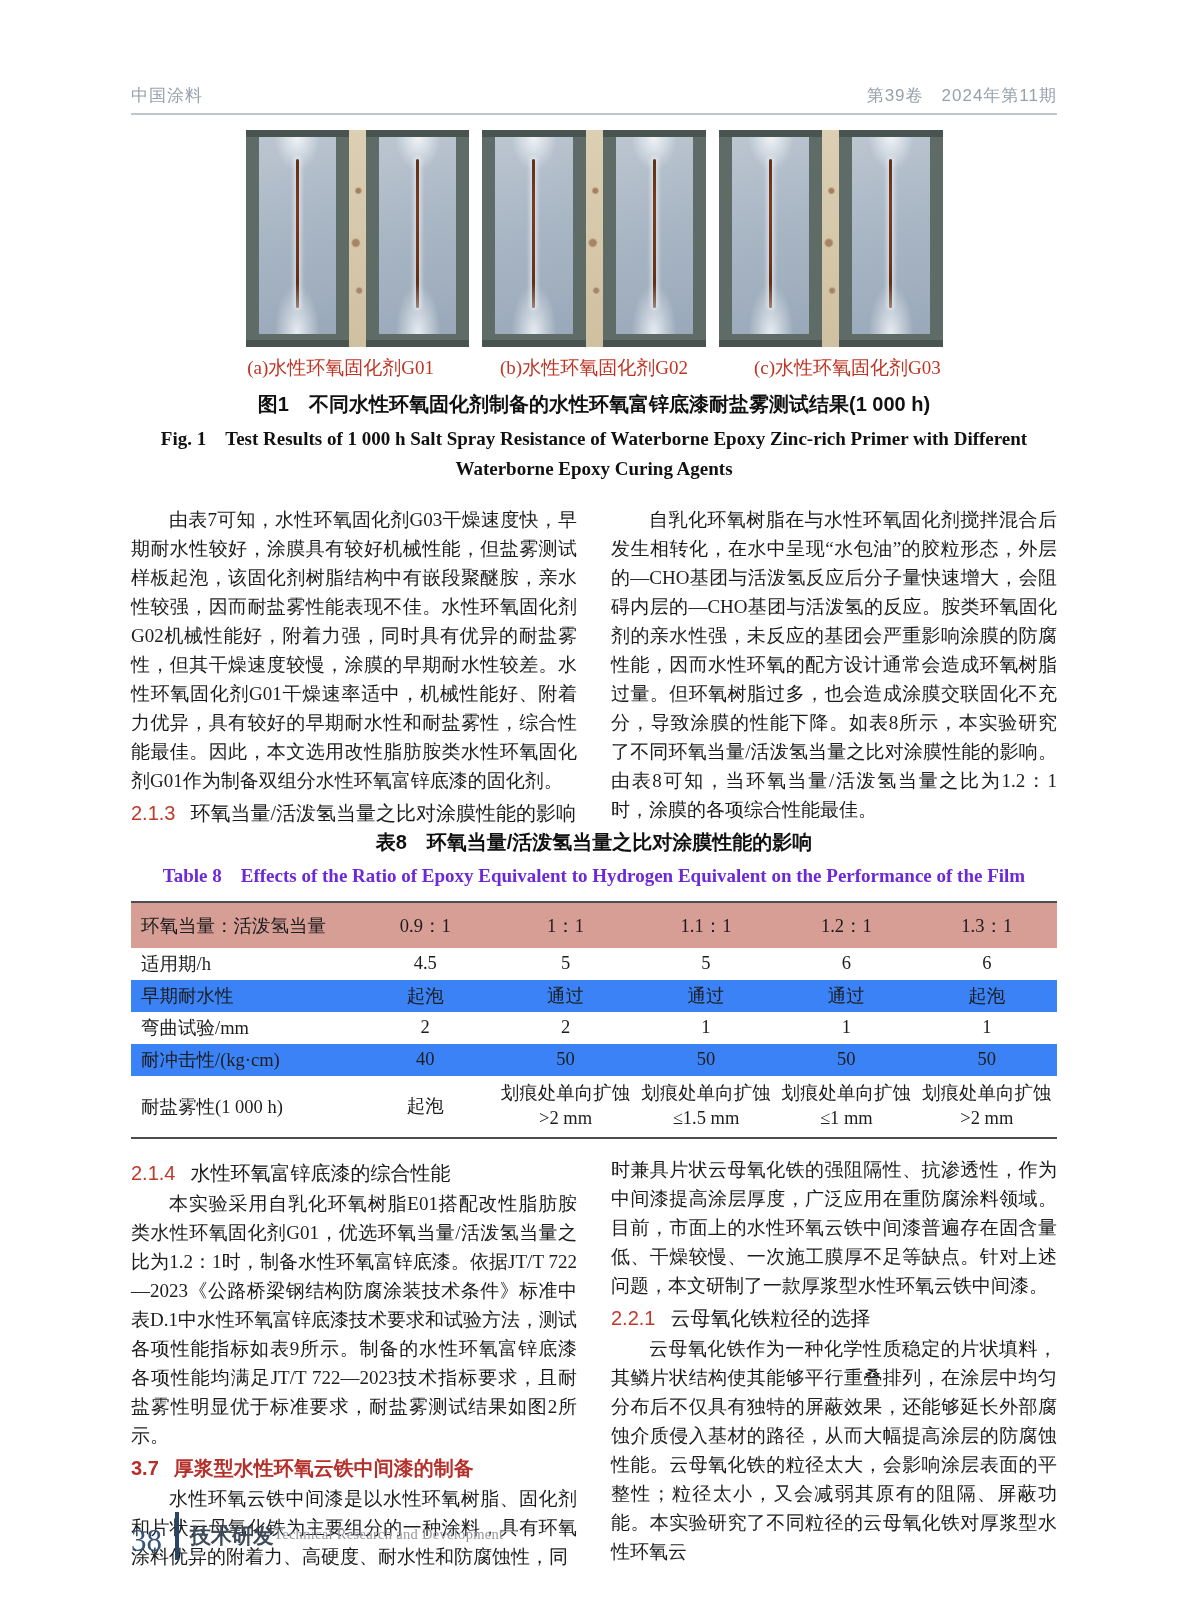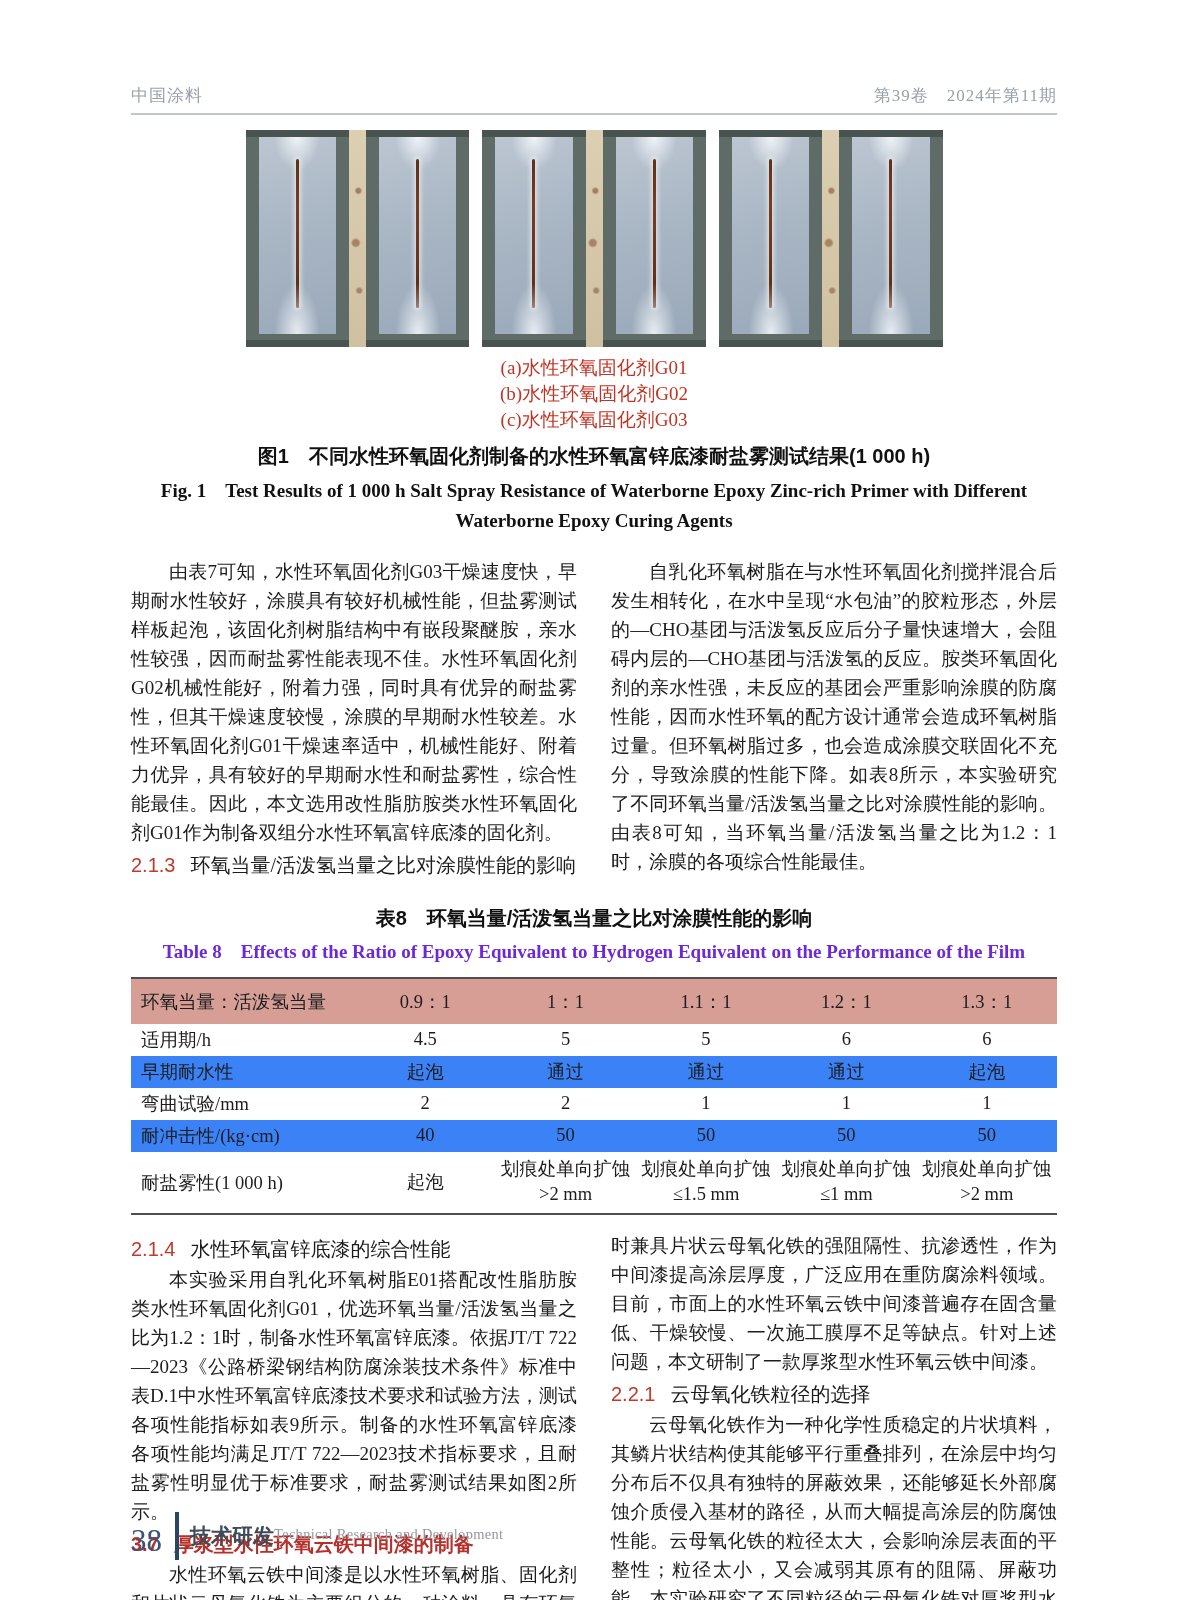--- a/index.html
+++ b/index.html
@@ -7,21 +7,21 @@
   .page {
     position:relative; width:1187px; height:1600px; margin:0 auto;
     background:#ffffff; overflow:hidden;
     padding:84px 130px 0 131px;
     font-family:"Liberation Serif","DejaVu Serif",serif;
     color:#1c1c1c;
   }
   
   .hdr { display:flex; justify-content:space-between; align-items:flex-end;
          color:#98a1ab; font-size:17px; letter-spacing:1px;
-         font-family:Liberation Serif, serif; }
+         font-family:Liberation Sans, sans-serif; }
   .hdr-rule { margin-top:6px; border-top:2px solid #bfc5cb; }
   
   .photo-row { display:flex; gap:13px; width:697px; margin:15px auto 0; }
   .photo-group { flex:1; height:217px; display:flex; }
   .panel { flex:1; position:relative; overflow:hidden;
            background:linear-gradient(#49534f 0 3%, #5e6b67 3% 97%, #49534f 97%); }
   .panel-inner { position:absolute; top:7px; bottom:13px; left:13px; right:13px;
            background:linear-gradient(165deg,#bcc6d1 0%,#a9b6c4 45%,#9aa9ba 100%); }
   .panel-inner::before { content:''; position:absolute; left:50%; top:0; width:46px; height:34px;
            transform:translateX(-50%);
@@ -35,38 +35,38 @@
            box-shadow:0 0 4px 2px rgba(235,240,245,.75); }
   .spine { width:17px; background-color:#d6c7a9;
            background-image:
              radial-gradient(circle at 55% 28%, rgba(110,50,22,.5) 2px, transparent 4px),
              radial-gradient(circle at 40% 52%, rgba(110,50,22,.45) 3px, transparent 5px),
              radial-gradient(circle at 60% 74%, rgba(90,40,18,.4) 2px, transparent 4px),
              linear-gradient(#dccfb2,#cfc0a0); }
   .photo-group:nth-child(5) .panel:last-child::after {
            content:''; position:absolute; right:7px; top:8%; bottom:4%; width:5px;
            background:linear-gradient(#8a4a1f,#a85c20 60%,#7a3b15); opacity:.75; border-radius:2px; }
-  .photo-captions { display:flex; width:760px; margin:8px auto 0;flex-direction:column; }
+  .photo-captions { display:flex; width:760px; margin:8px auto 0; }
   .photo-captions span { flex:1; text-align:center; color:#bf3424; font-size:19px; }
   .fig-cap-zh { text-align:center; font-family:"Liberation Sans","DejaVu Sans",sans-serif;
            font-weight:bold; font-size:20px; margin-top:10px; color:#111; }
   .fig-cap-en { text-align:center; font-weight:bold; font-size:19px; line-height:1.6;
            width:905px; margin:6px auto 0; color:#111; }
   
   .columns { display:flex; gap:34px; margin-top:20px; }
   .col { width:446px; }
   p.body { font-size:19px; line-height:29px; text-align:justify; }
   p.indent { text-indent:2em; }
   .sec { font-size:20px; line-height:31px; font-weight:normal; margin-top:3px; }
   .sec .num { color:#bf3a2b; font-family:"Liberation Sans","DejaVu Sans",sans-serif; margin-right:15px; }
   .sec.red-bold { font-weight:bold; font-family:"Liberation Sans","DejaVu Sans",sans-serif; }
   .sec.red-bold .num, .sec.red-bold .ttl { color:#b5302a; }
   
   .tbl-title-zh { text-align:center; font-family:"Liberation Sans","DejaVu Sans",sans-serif;
-           font-weight:bold; font-size:20px; margin-top:24px; color:#111; }
+           font-weight:bold; font-size:20px; color:#111; }
   .tbl-title-en { text-align:center; font-weight:bold; font-size:19px; margin-top:7px; color:#6d28d9; }
   table.t8 { width:100%; border-collapse:collapse; margin-top:12px;
            border-top:2px solid #4d4d4d; border-bottom:2px solid #4d4d4d;
            font-size:18.5px; table-layout:fixed; }
   table.t8 td { text-align:center; height:32px; padding:2px 4px; }
   table.t8 td.lbl { width:224px; text-align:left; padding-left:10px; }
   table.t8 tr.pink { background:#3b82f6; }
   table.t8 tr.hdr-row { background:#d79e96; }
   table.t8 tr.hdr-row td { height:46px; }
   table.t8 tr.tall td { height:62px; }

